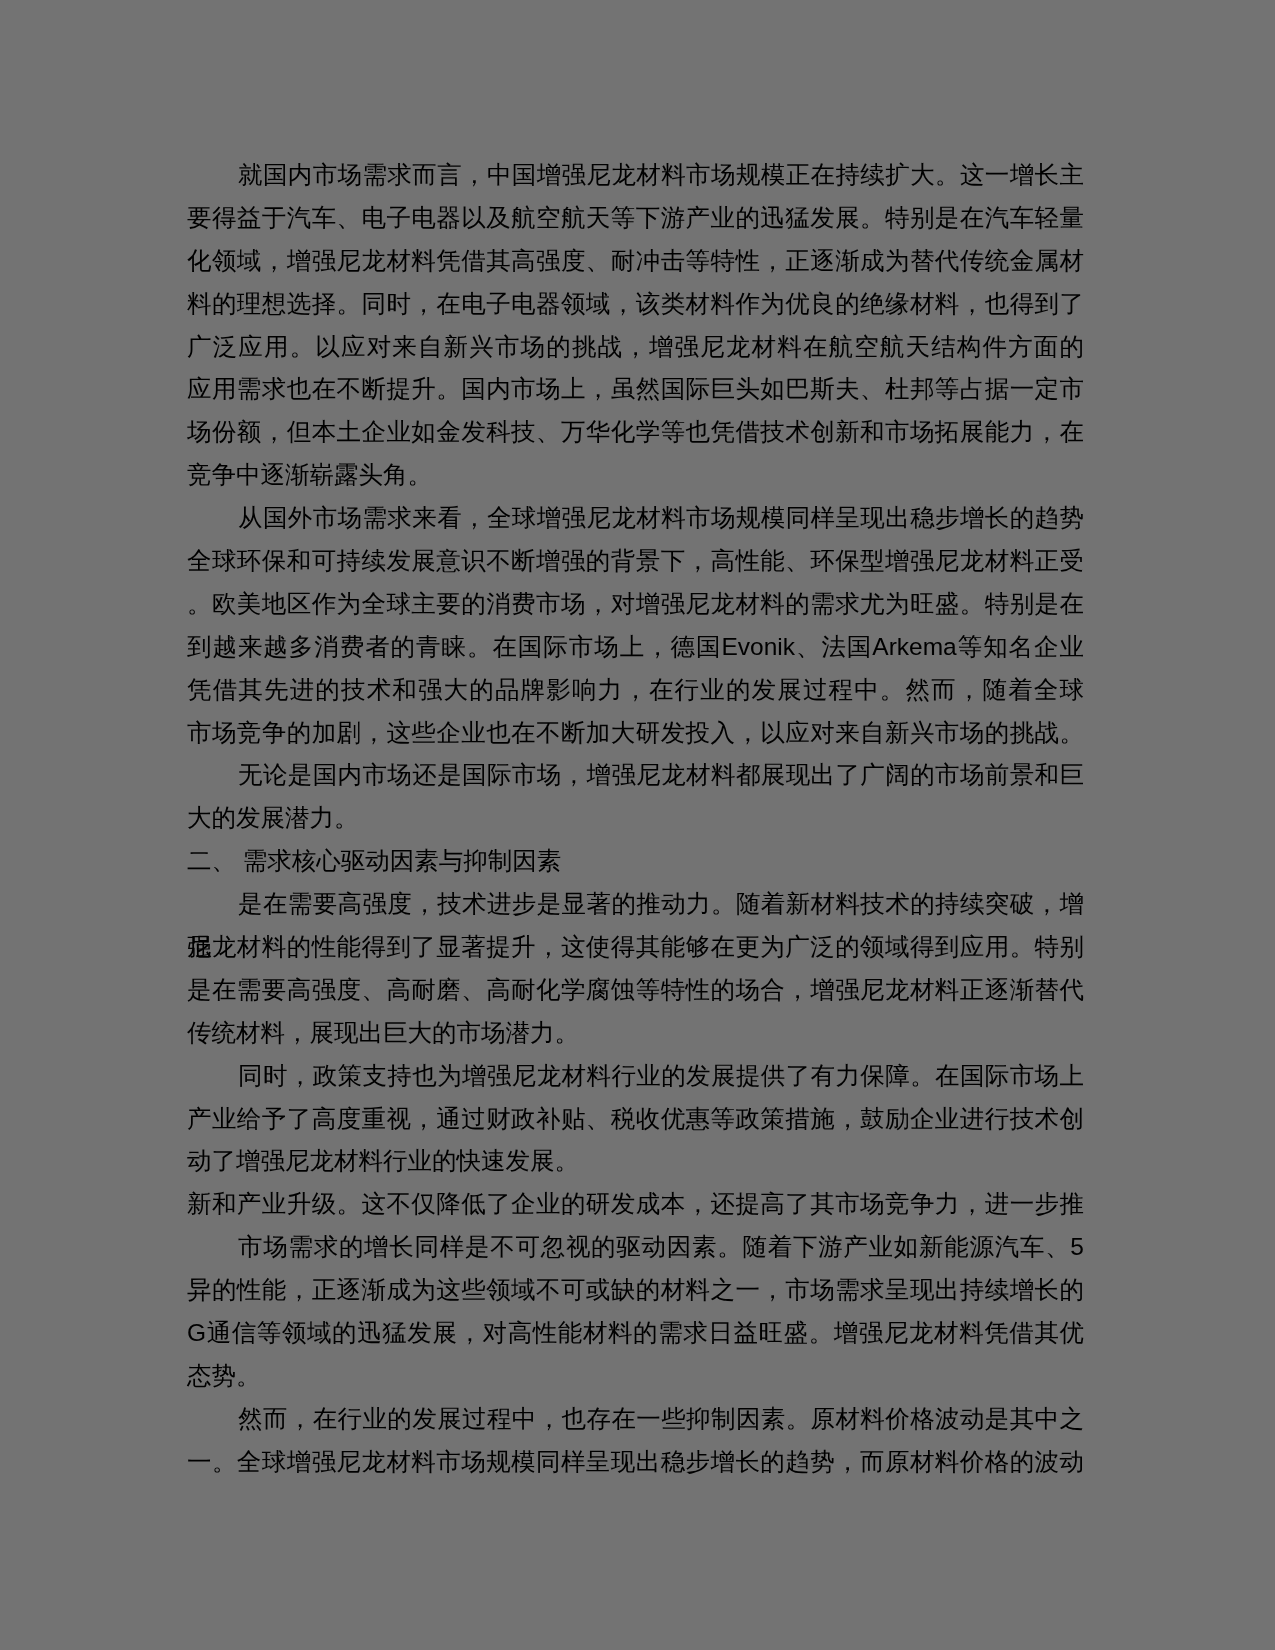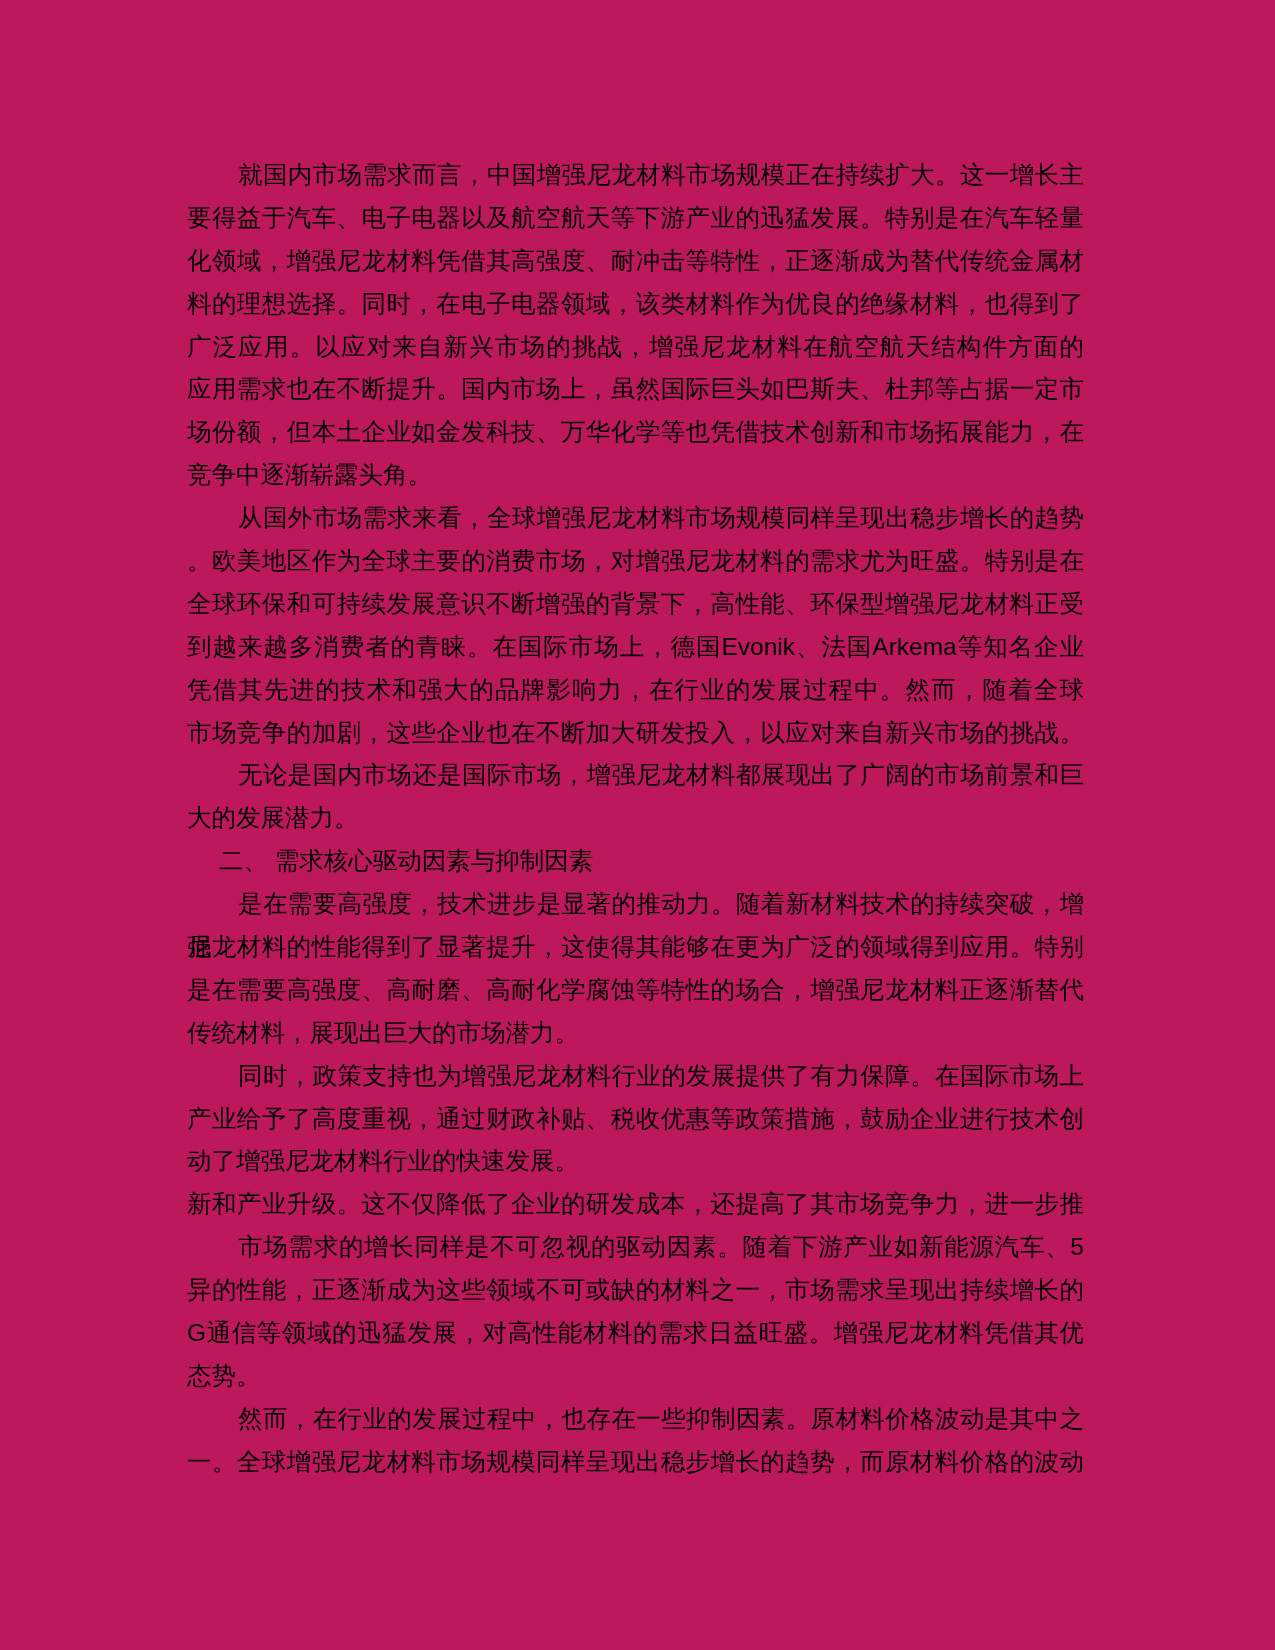--- a/index.html
+++ b/index.html
@@ -34,42 +34,41 @@
   .line.just {
     text-align: justify;
     text-align-last: justify;
   }
   .line.first {
     text-indent: 51px;
   }
   .paragraph.heading .line {
     text-align: center;
     text-align-last: left;
-    margin-left: 32px;
   }
 </style>
 </head>
 <body>
 
-<div class="page" style="background: #be185d;">
+<div class="page" style="background: #737373;">
   <main class="text-block" style="color: rgb(0, 0, 0);">
       <div class="paragraph">
         <div class="line just first">就国内市场需求而言，中国增强尼龙材料市场规模正在持续扩大。这一增长主</div>
         <div class="line just">要得益于汽车、电子电器以及航空航天等下游产业的迅猛发展。特别是在汽车轻量</div>
         <div class="line just">化领域，增强尼龙材料凭借其高强度、耐冲击等特性，正逐渐成为替代传统金属材</div>
         <div class="line just">料的理想选择。同时，在电子电器领域，该类材料作为优良的绝缘材料，也得到了</div>
         <div class="line just">广泛应用。以应对来自新兴市场的挑战，增强尼龙材料在航空航天结构件方面的</div>
         <div class="line just">应用需求也在不断提升。国内市场上，虽然国际巨头如巴斯夫、杜邦等占据一定市</div>
         <div class="line just">场份额，但本土企业如金发科技、万华化学等也凭借技术创新和市场拓展能力，在</div>
         <div class="line">竞争中逐渐崭露头角。</div>
       </div>
       <div class="paragraph">
         <div class="line just first">从国外市场需求来看，全球增强尼龙材料市场规模同样呈现出稳步增长的趋势</div>
+        <div class="line just">全球环保和可持续发展意识不断增强的背景下，高性能、环保型增强尼龙材料正受</div>
         <div class="line just">。欧美地区作为全球主要的消费市场，对增强尼龙材料的需求尤为旺盛。特别是在</div>
-        <div class="line just">全球环保和可持续发展意识不断增强的背景下，高性能、环保型增强尼龙材料正受</div>
         <div class="line just">到越来越多消费者的青睐。在国际市场上，德国Evonik、法国Arkema等知名企业</div>
         <div class="line just">凭借其先进的技术和强大的品牌影响力，在行业的发展过程中。然而，随着全球</div>
         <div class="line just">市场竞争的加剧，这些企业也在不断加大研发投入，以应对来自新兴市场的挑战。</div>
       </div>
       <div class="paragraph">
         <div class="line just first">无论是国内市场还是国际市场，增强尼龙材料都展现出了广阔的市场前景和巨</div>
         <div class="line">大的发展潜力。</div>
       </div>
       <div class="paragraph heading">
         <div class="line">二、 需求核心驱动因素与抑制因素</div>

